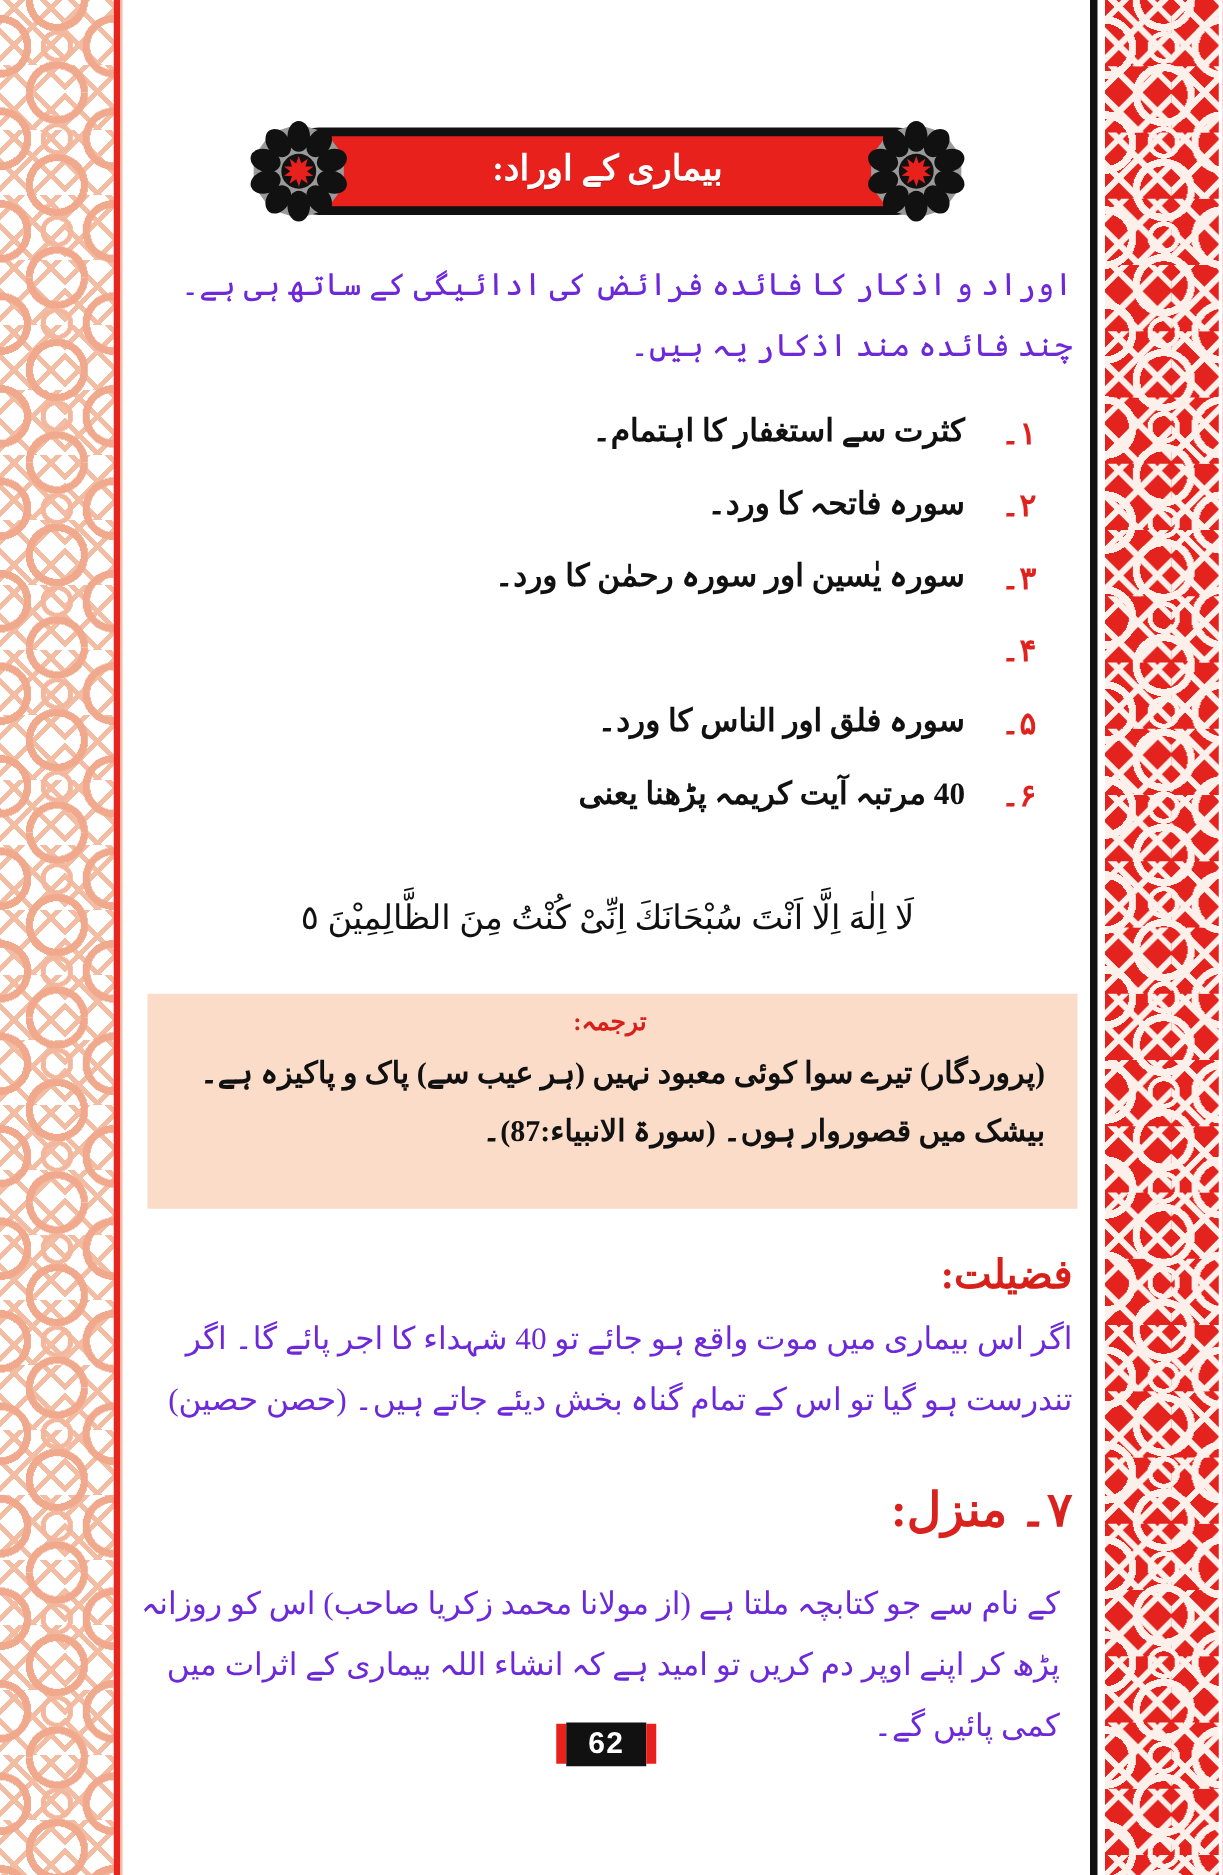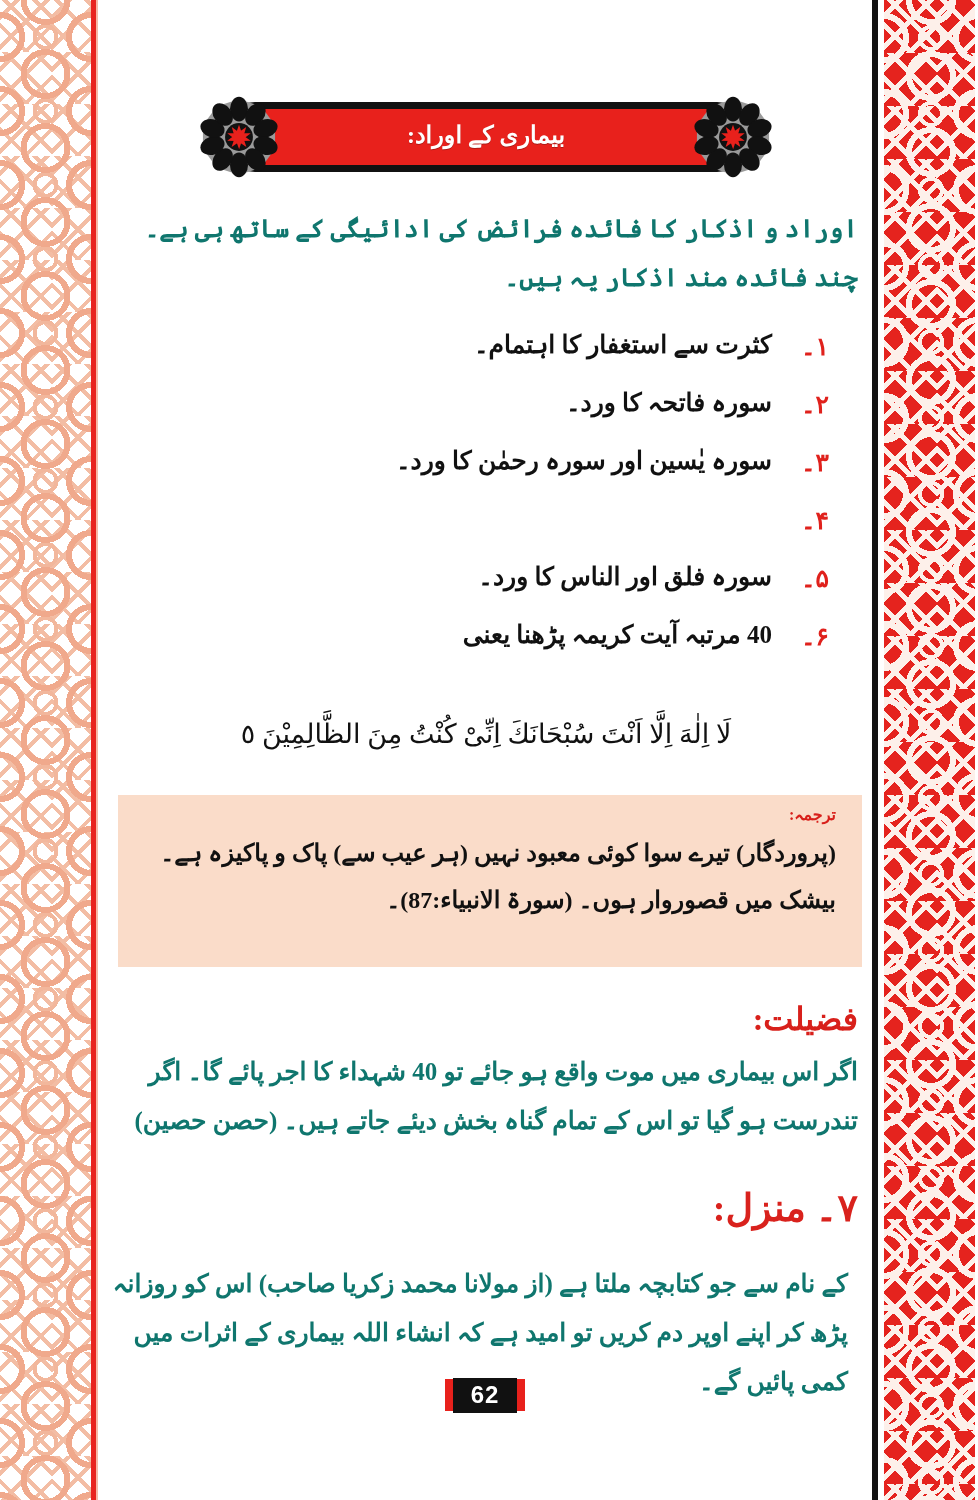--- a/index.html
+++ b/index.html
@@ -103,43 +103,43 @@
     box-shadow: 0 0 0 3px #ffffff;
   }
   .banner-title {
     position: absolute;
     left: 0; top: 6px;
     width: 532px; height: 70px;
     display: flex;
     align-items: center;
     justify-content: center;
     color: #ffffff;
-    font-size: 24px;
+    font-size: 28px;
     font-weight: bold;
     direction: rtl;
     letter-spacing: 0px;
     padding-bottom: 5px;
     text-shadow: 0 1px 0 rgba(0,0,0,0.25);
   }
   .rosette {
     position: absolute;
     top: 0;
     width: 82px; height: 82px;
   }
   .rosette.left  { left: -22px; }
   .rosette.right { left: 472px; }
 
   
   .urdu {
     direction: rtl;
     text-align: right;
-    color: #0f766e;
+    color: #6d28d9;
     line-height: 1.95;
     font-size: 25px;
-    font-weight: 700;
+    font-weight: 400;
   }
 
   .intro {
     position: absolute;
     left: 10px; top: 205px;
     width: 744px;
   }
 
   
   .list {
@@ -190,23 +190,23 @@
   .tarjuma-box {
     position: absolute;
     left: 14px; top: 795px;
     width: 744px; height: 172px;
     background: #fadcc9;
     direction: rtl;
     padding: 10px 26px 10px 22px;
   }
   .tarjuma-label {
     color: #d8201b;
-    font-size: 16px;
-    font-weight: bold;
-    text-align: right;
+    font-size: 20px;
+    font-weight: bold;
+    text-align: center;
     margin-bottom: 6px;
   }
   .tarjuma-text {
     color: #111111;
     font-size: 24px;
     font-weight: 700;
     line-height: 1.95;
     text-align: right;
   }
 

